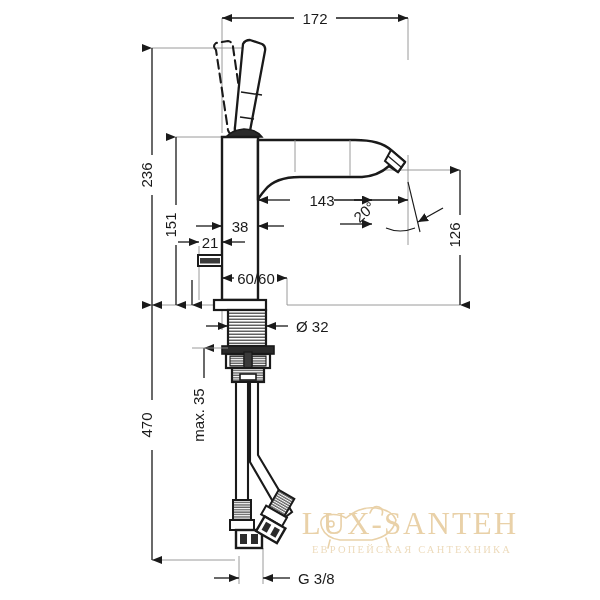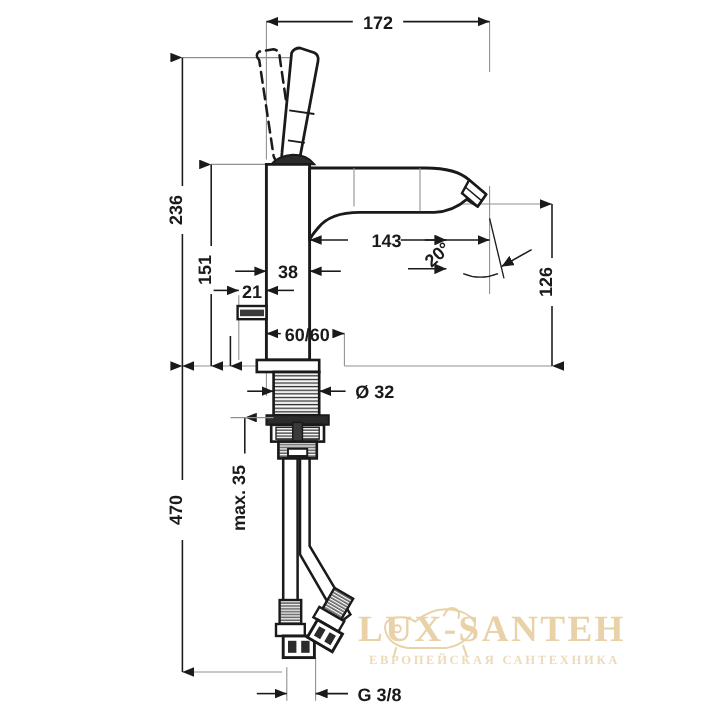--- a/index.html
+++ b/index.html
@@ -11,21 +11,20 @@
     width: 600px;
     height: 600px;
     font-family: "Liberation Sans", sans-serif;
     overflow: hidden;
   }
   #drawing-root {
     position: relative;
     width: 600px;
     height: 600px;
     background: #ffffff;
-    font-weight: bold;
   }
   #tech-svg {
     position: absolute;
     top: 0;
     left: 0;
     width: 600px;
     height: 600px;
     display: block;
   }
   .dim-text {

